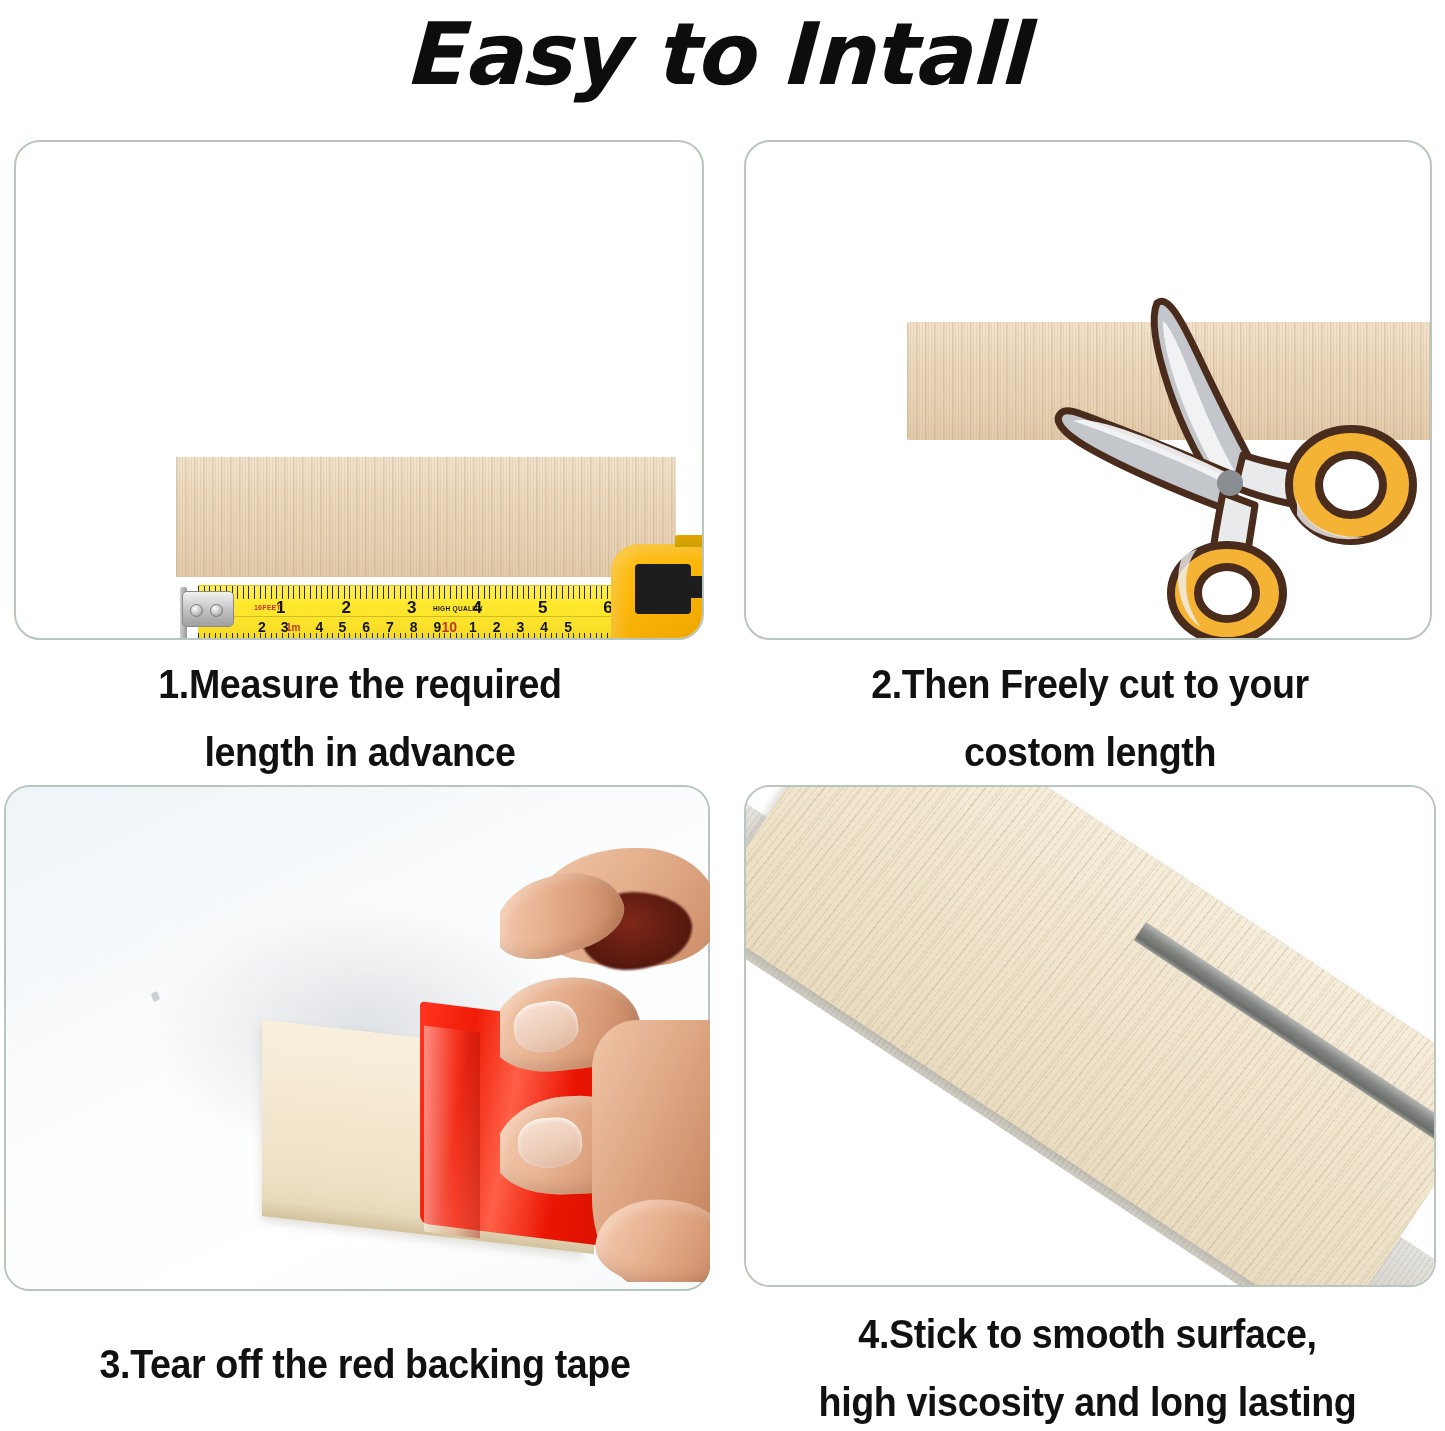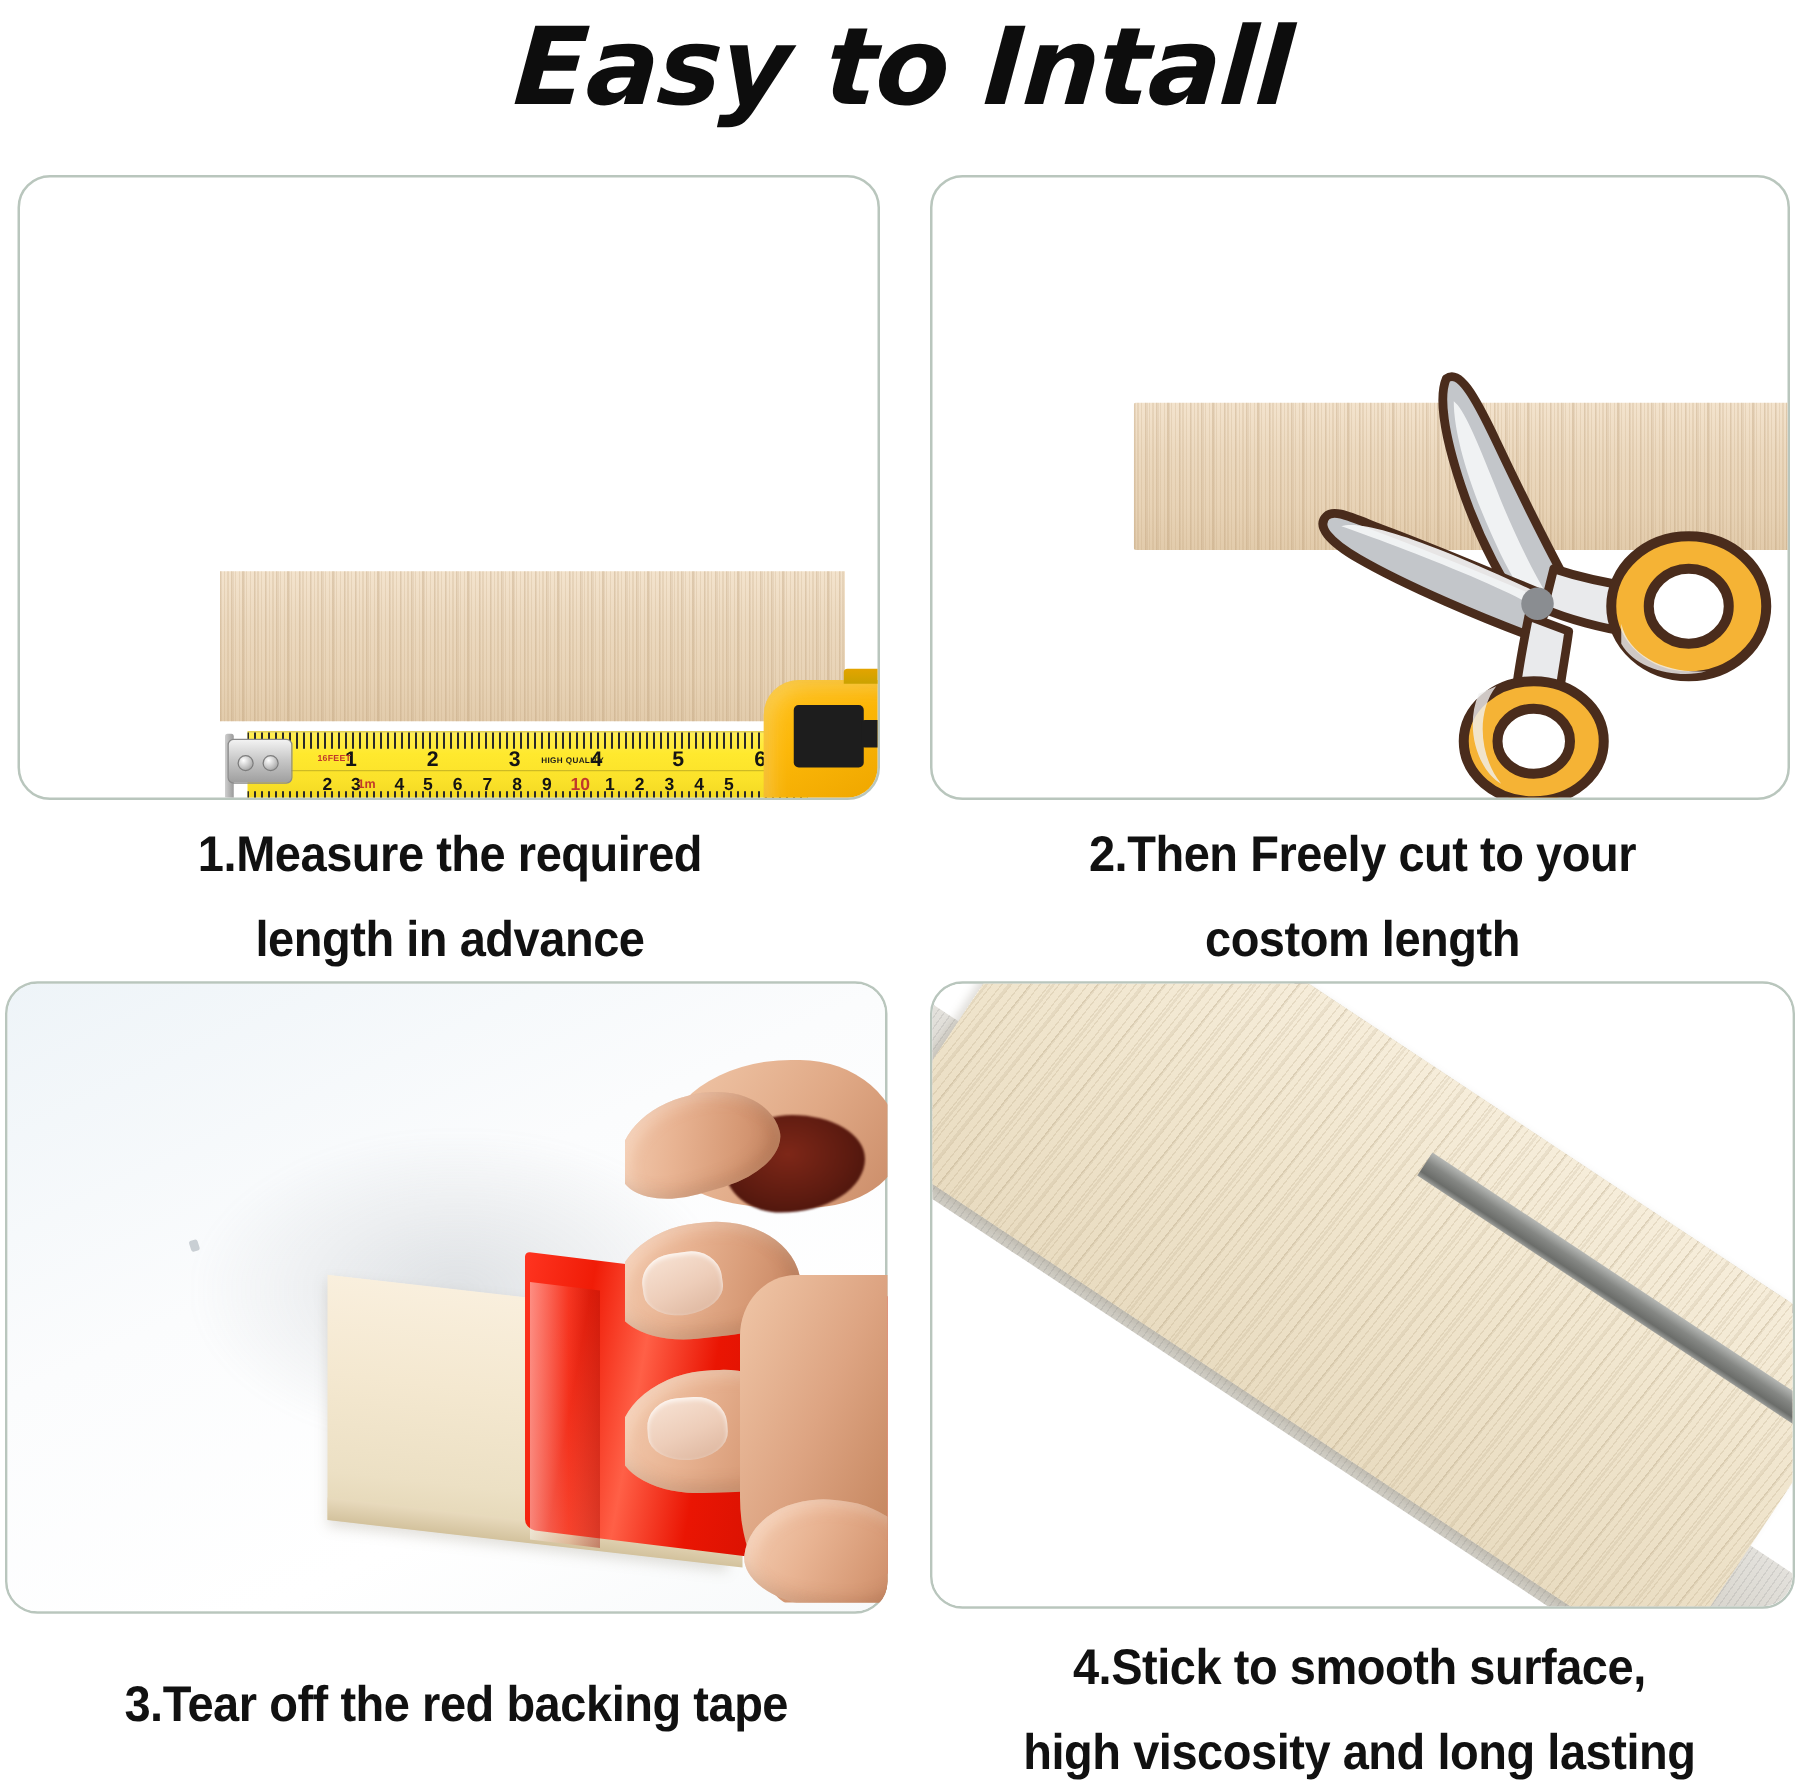--- a/index.html
+++ b/index.html
@@ -264,21 +264,21 @@
 
         <div class="tape-nums-cm">
           <span style="margin-left:60px">2</span>
           <span style="margin-left:15px">3</span>
           <span style="margin-left:27px">4</span>
           <span style="margin-left:15px">5</span>
           <span style="margin-left:16px">6</span>
           <span style="margin-left:16px">7</span>
           <span style="margin-left:16px">8</span>
           <span style="margin-left:16px">9</span>
-          <span style="margin-left:15px;color:#c0392b">10</span>
+          <span style="color:#c0392b">10</span>
           <span style="margin-left:12px">1</span>
           <span style="margin-left:16px">2</span>
           <span style="margin-left:16px">3</span>
           <span style="margin-left:16px">4</span>
           <span style="margin-left:16px">5</span>
         </div>
 
         <div class="tape-brand">16FEET</div>
         <div class="tape-quality">HIGH QUALITY</div>
         <div class="tape-5m">1m</div>

